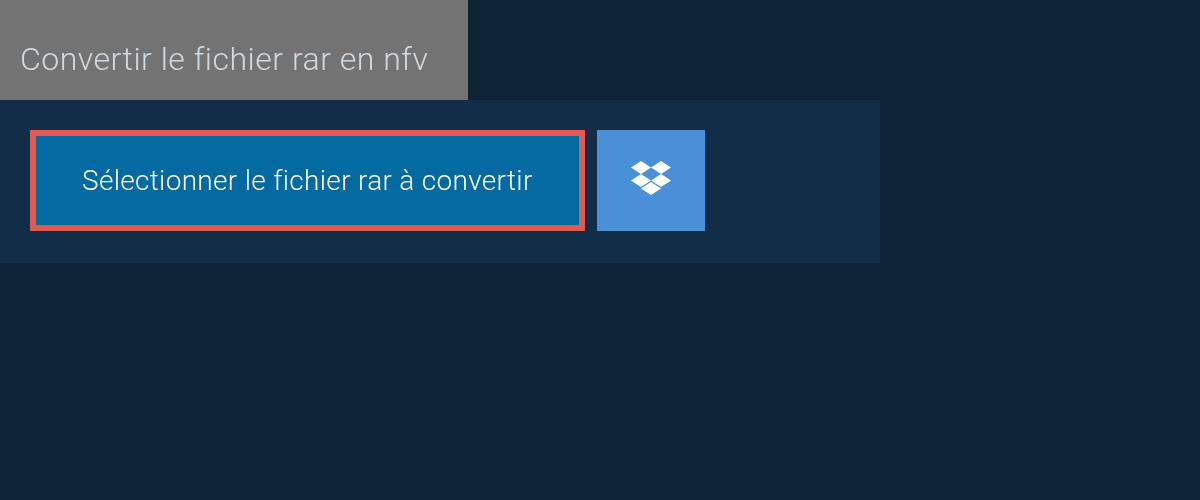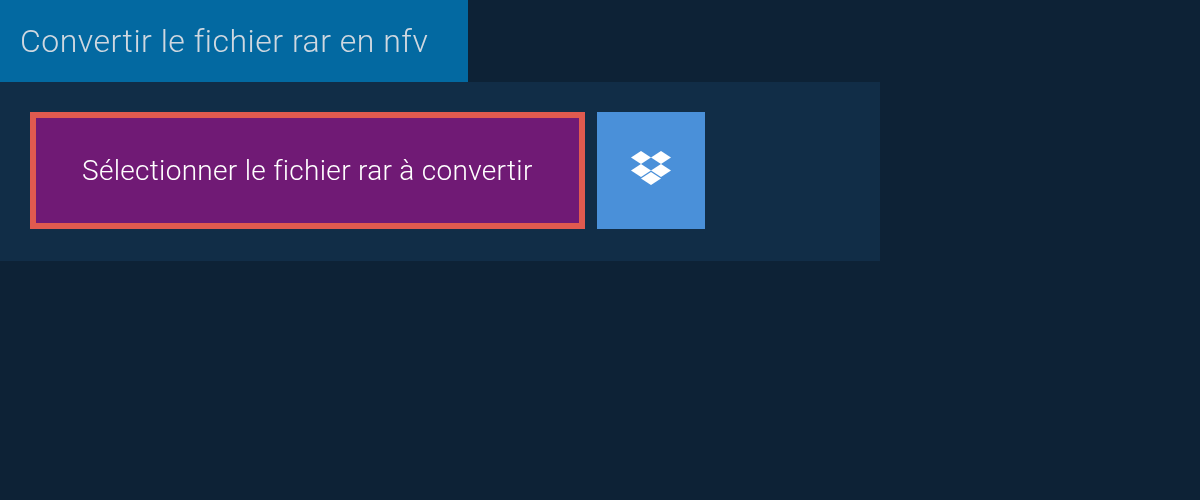--- a/index.html
+++ b/index.html
@@ -11,22 +11,22 @@
     body {
       width: 1200px;
       height: 500px;
       background-color: #0d2236;
       font-family: -apple-system, BlinkMacSystemFont, "Segoe UI", Roboto, Helvetica, Arial, sans-serif;
       overflow: hidden;
     }
     
     .header-tab {
       display: inline-block;
-      background-color: #0369a1;
-      padding: 22px 40px 22px 20px;
+      background-color: #737373;
+      padding: 40px 40px 22px 20px;
       margin-left: 0;
     }
     
     .header-title {
       color: #d0d8e0;
       font-size: 32px;
       font-weight: 300;
       letter-spacing: 0.5px;
     }
     
@@ -36,26 +36,26 @@
       padding: 30px 30px 32px 30px;
       margin-top: 0;
     }
     
     .button-row {
       display: flex;
       gap: 12px;
     }
     
     .select-button {
-      background-color: #701a75;
+      background-color: #0369a1;
       border: 6px solid #e05a4f;
       color: #ffffff;
       font-size: 28px;
       font-weight: 300;
-      padding: 36px 46px;
+      padding: 28px 46px;
       cursor: pointer;
       flex: 0 0 auto;
       letter-spacing: 0.3px;
       display: flex;
       align-items: center;
       justify-content: center;
     }
     
     .dropbox-button {
       background-color: #4a90d9;

